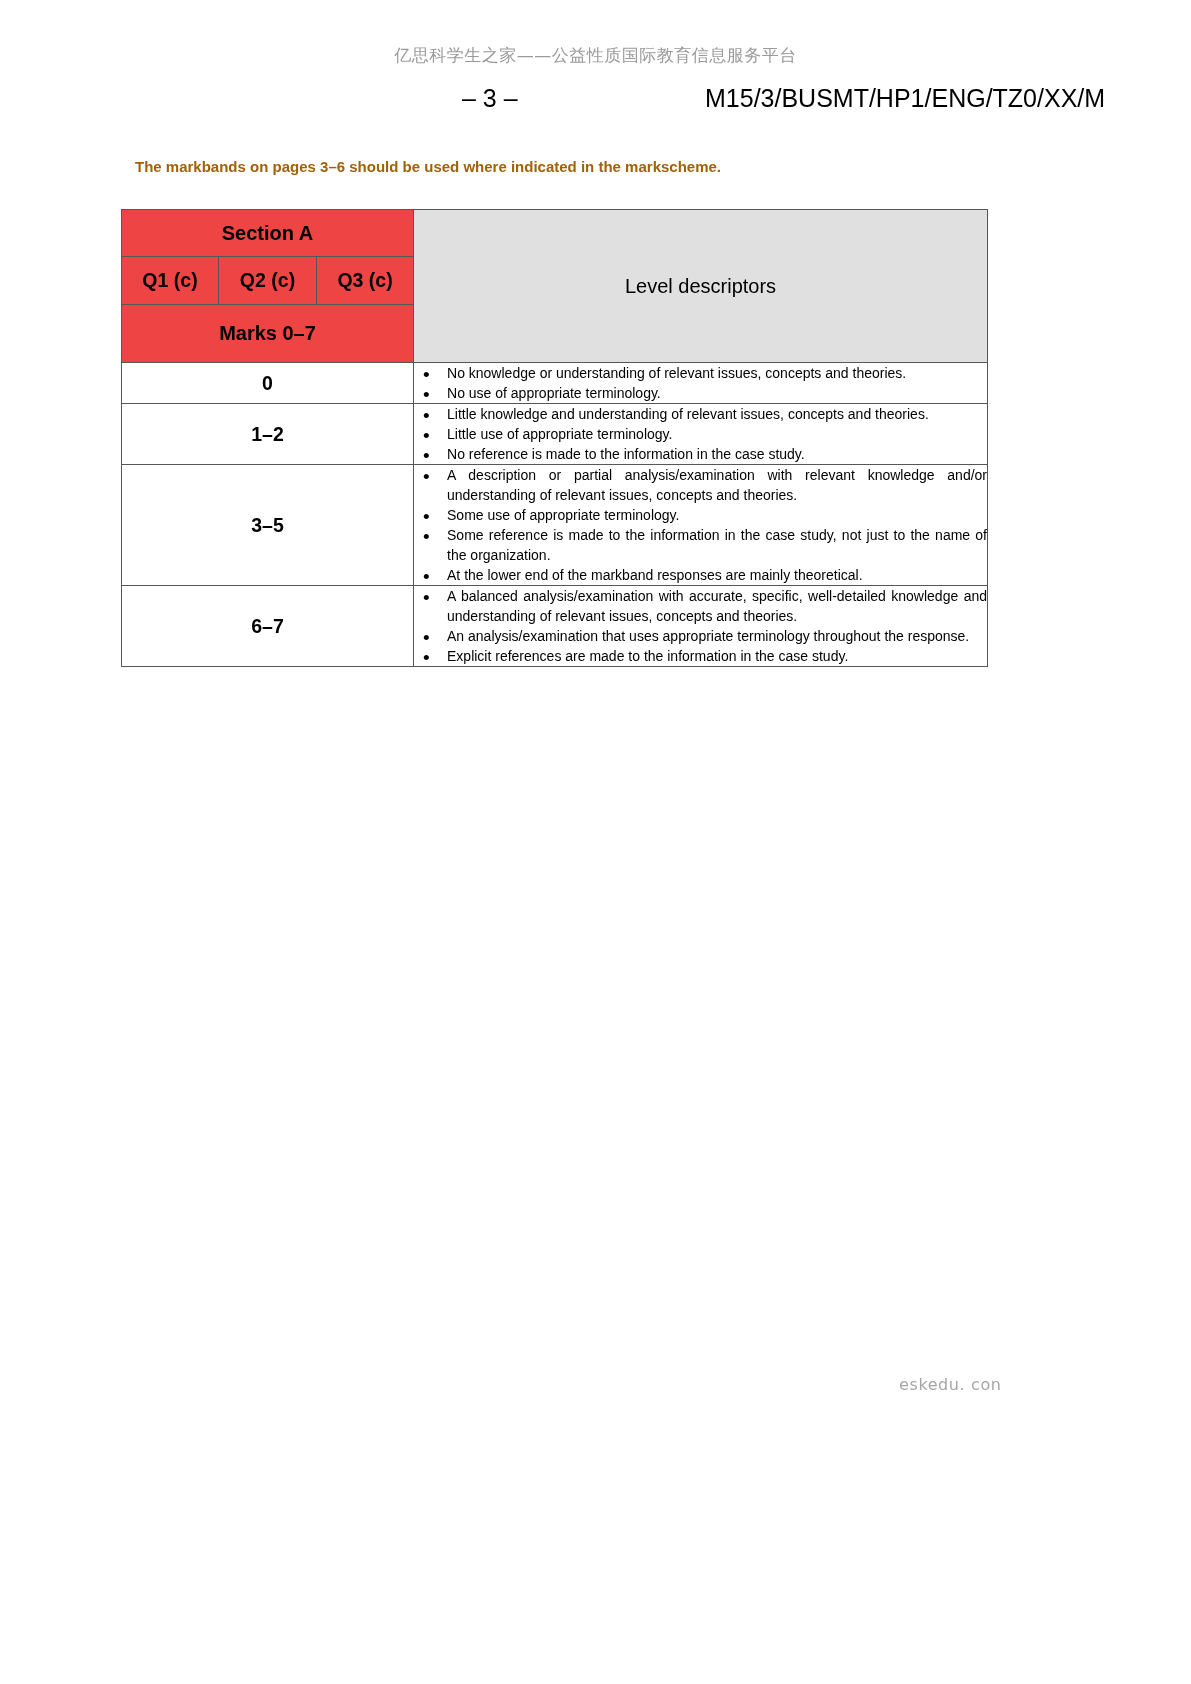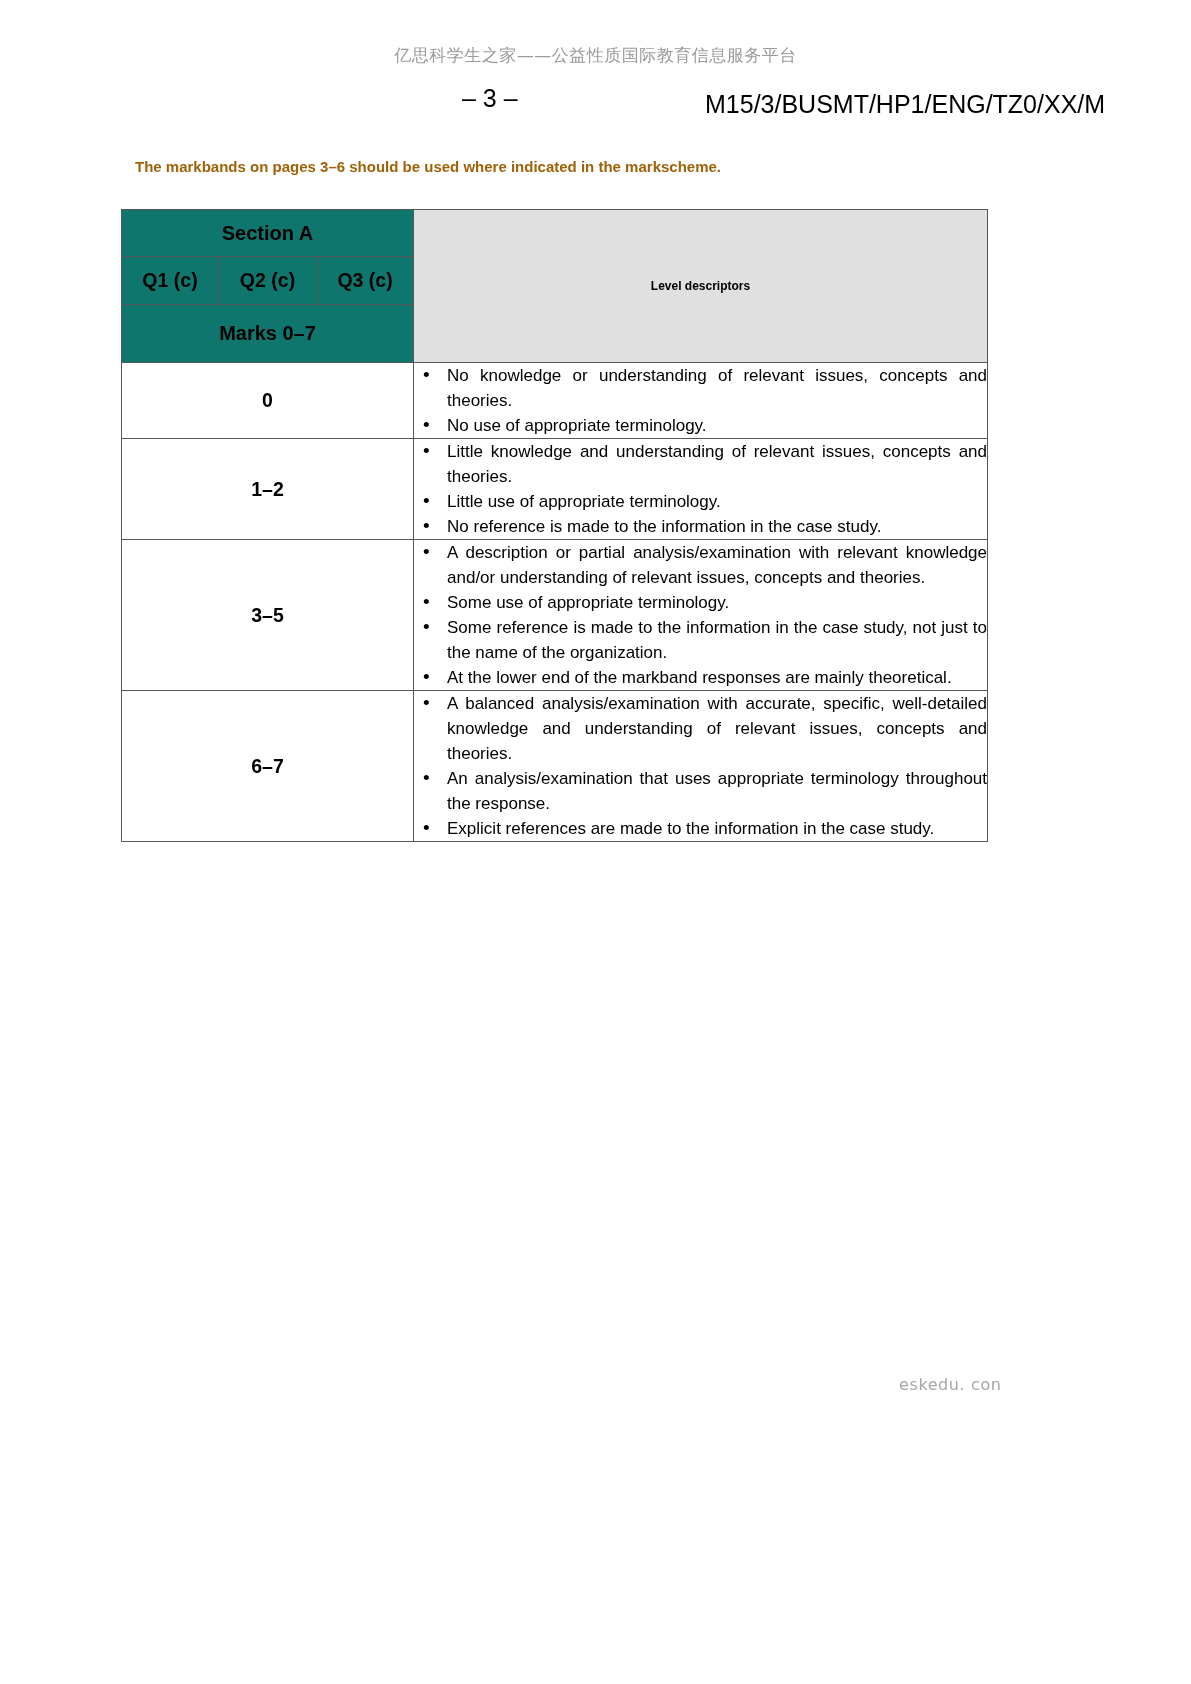--- a/index.html
+++ b/index.html
@@ -49,21 +49,21 @@
     position: absolute;
     left: 462px;
     top: 0;
     font-size: 25px;
     color: #000;
     white-space: nowrap;
   }
   .paper-code {
     position: absolute;
     left: 705px;
-    top: 6px;
+    top: 0;
     font-size: 25px;
     color: #000;
     white-space: nowrap;
   }
 
   
   .instruction {
     position: absolute;
     top: 158px;
     left: 135px;
@@ -84,40 +84,40 @@
     table-layout: fixed;
   }
   .markband-table td,
   .markband-table th {
     border: 1.4px solid #565656;
     padding: 0;
     vertical-align: middle;
     box-sizing: border-box;
   }
   .hdr {
-    background: #0f766e;
+    background: #ef4444;
     text-align: center;
     font-weight: bold;
     font-size: 20px;
   }
   .hdr-section {
     height: 47px;
   }
   .hdr-q {
     height: 48px;
     font-size: 19.5px;
   }
   .hdr-marks {
     height: 58px;
   }
   .hdr-level {
     background: #e0e0e0;
     text-align: center;
-    font-weight: bold;
-    font-size: 12px;
+    font-weight: normal;
+    font-size: 20px;
     vertical-align: middle;
   }
 
   .mark-cell {
     text-align: center;
     font-weight: bold;
     font-size: 19.5px;
     vertical-align: middle;
     background: #ffffff;
   }
@@ -129,22 +129,22 @@
   }
 
   ul.bullets {
     list-style: none;
     margin: 0;
     padding: 0;
   }
   ul.bullets li {
     position: relative;
     padding-left: 33px;
-    font-size: 17px;
-    line-height: 25px;
+    font-size: 14px;
+    line-height: 20px;
     text-align: justify;
     text-justify: inter-word;
     color: #000;
     margin: 0 0 0 0;
   }
   ul.bullets li + li {
     margin-top: 0px;
   }
   ul.bullets li::before {
     content: "\2022";

